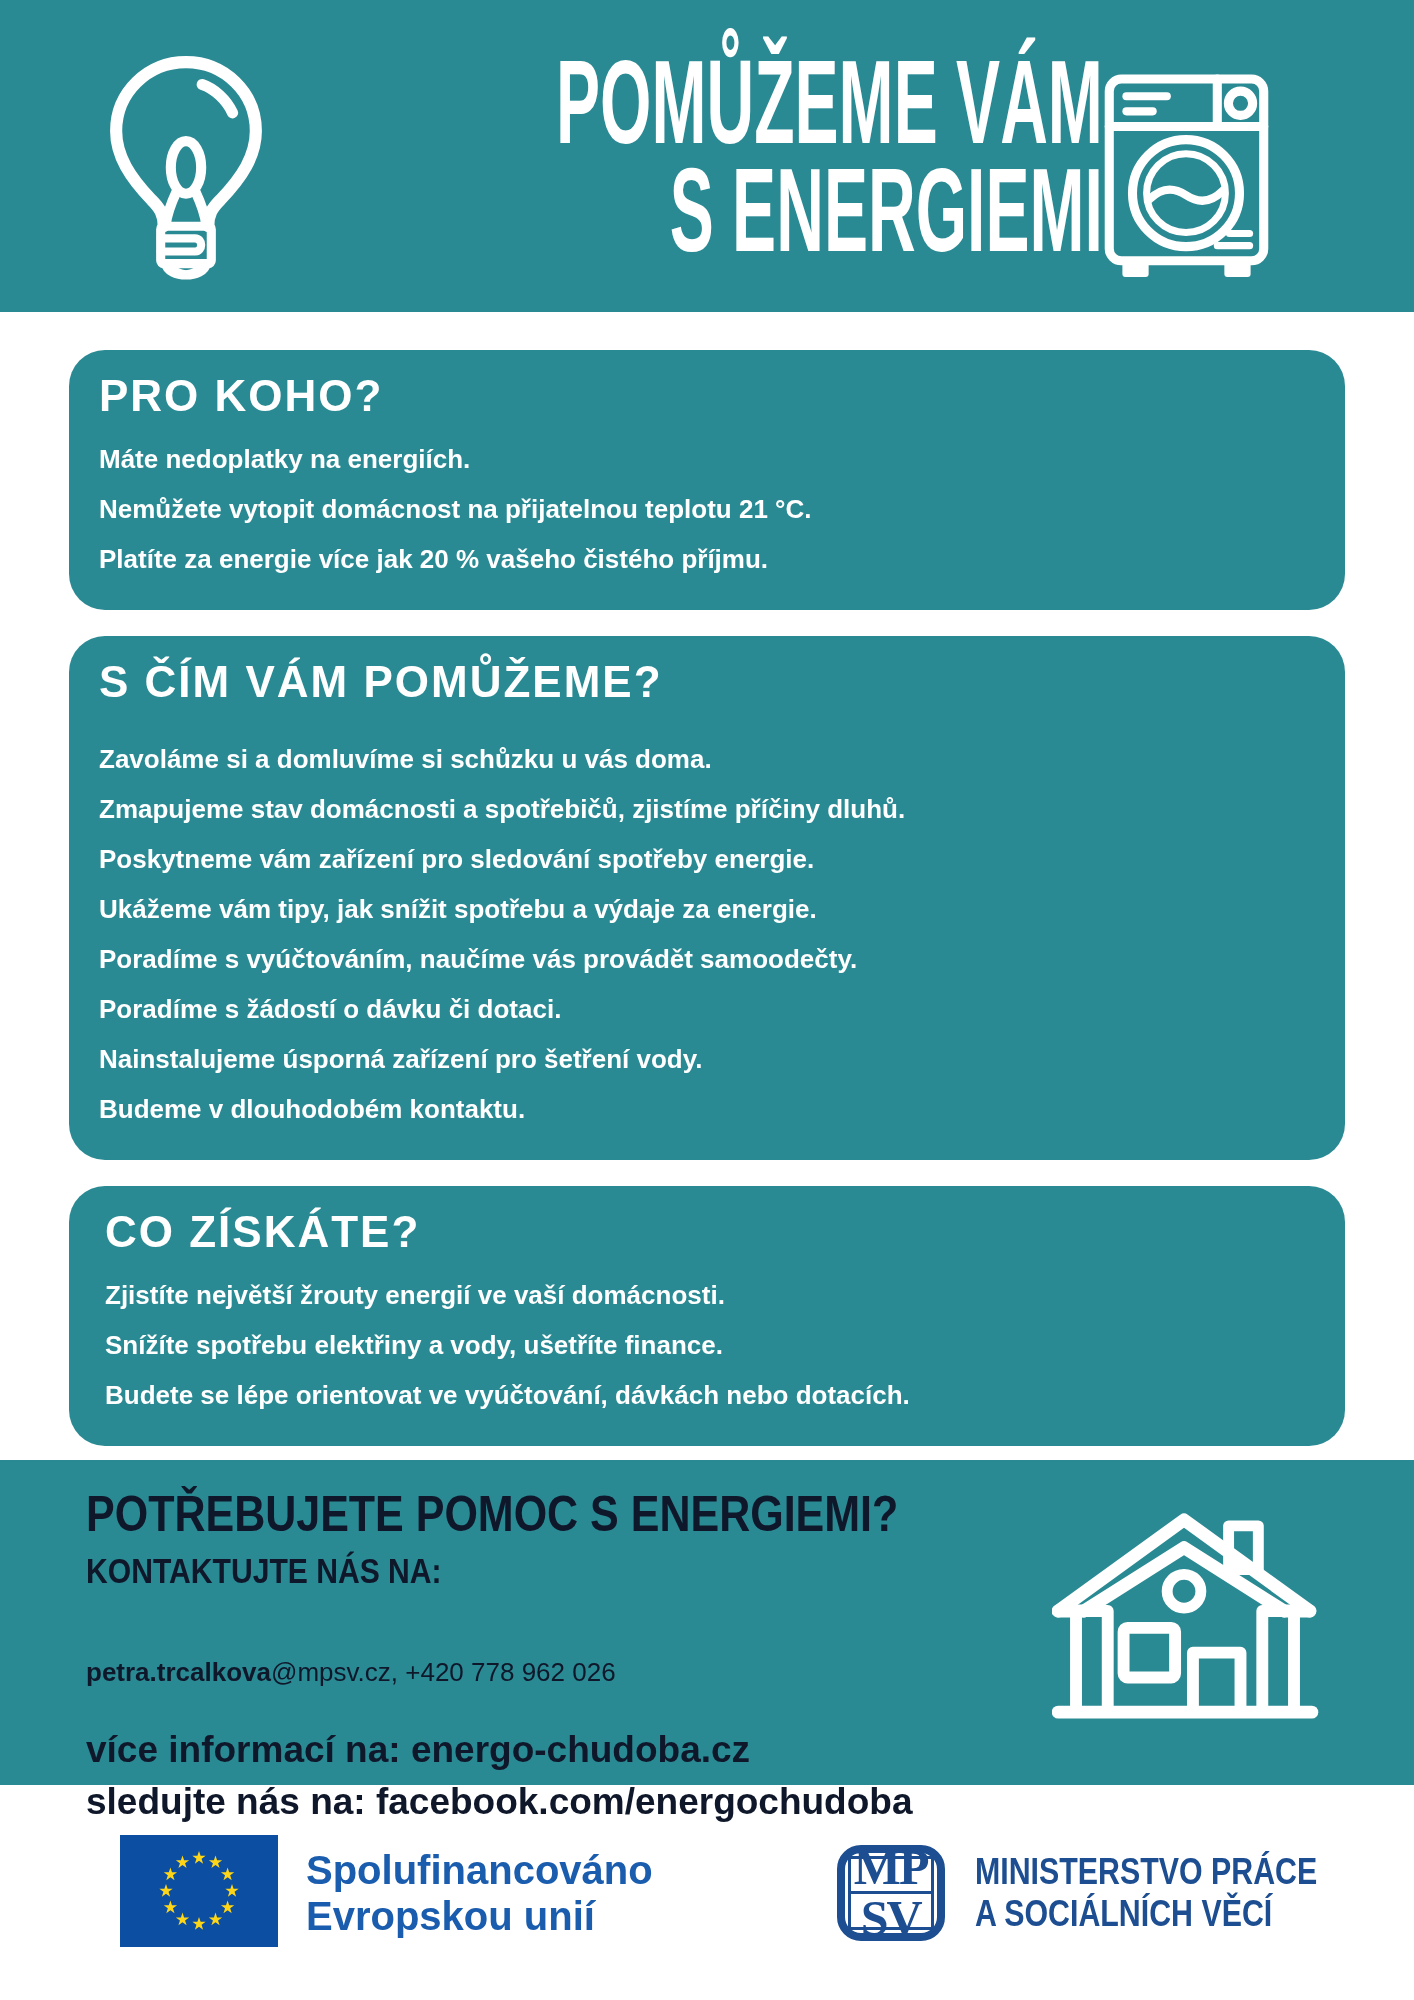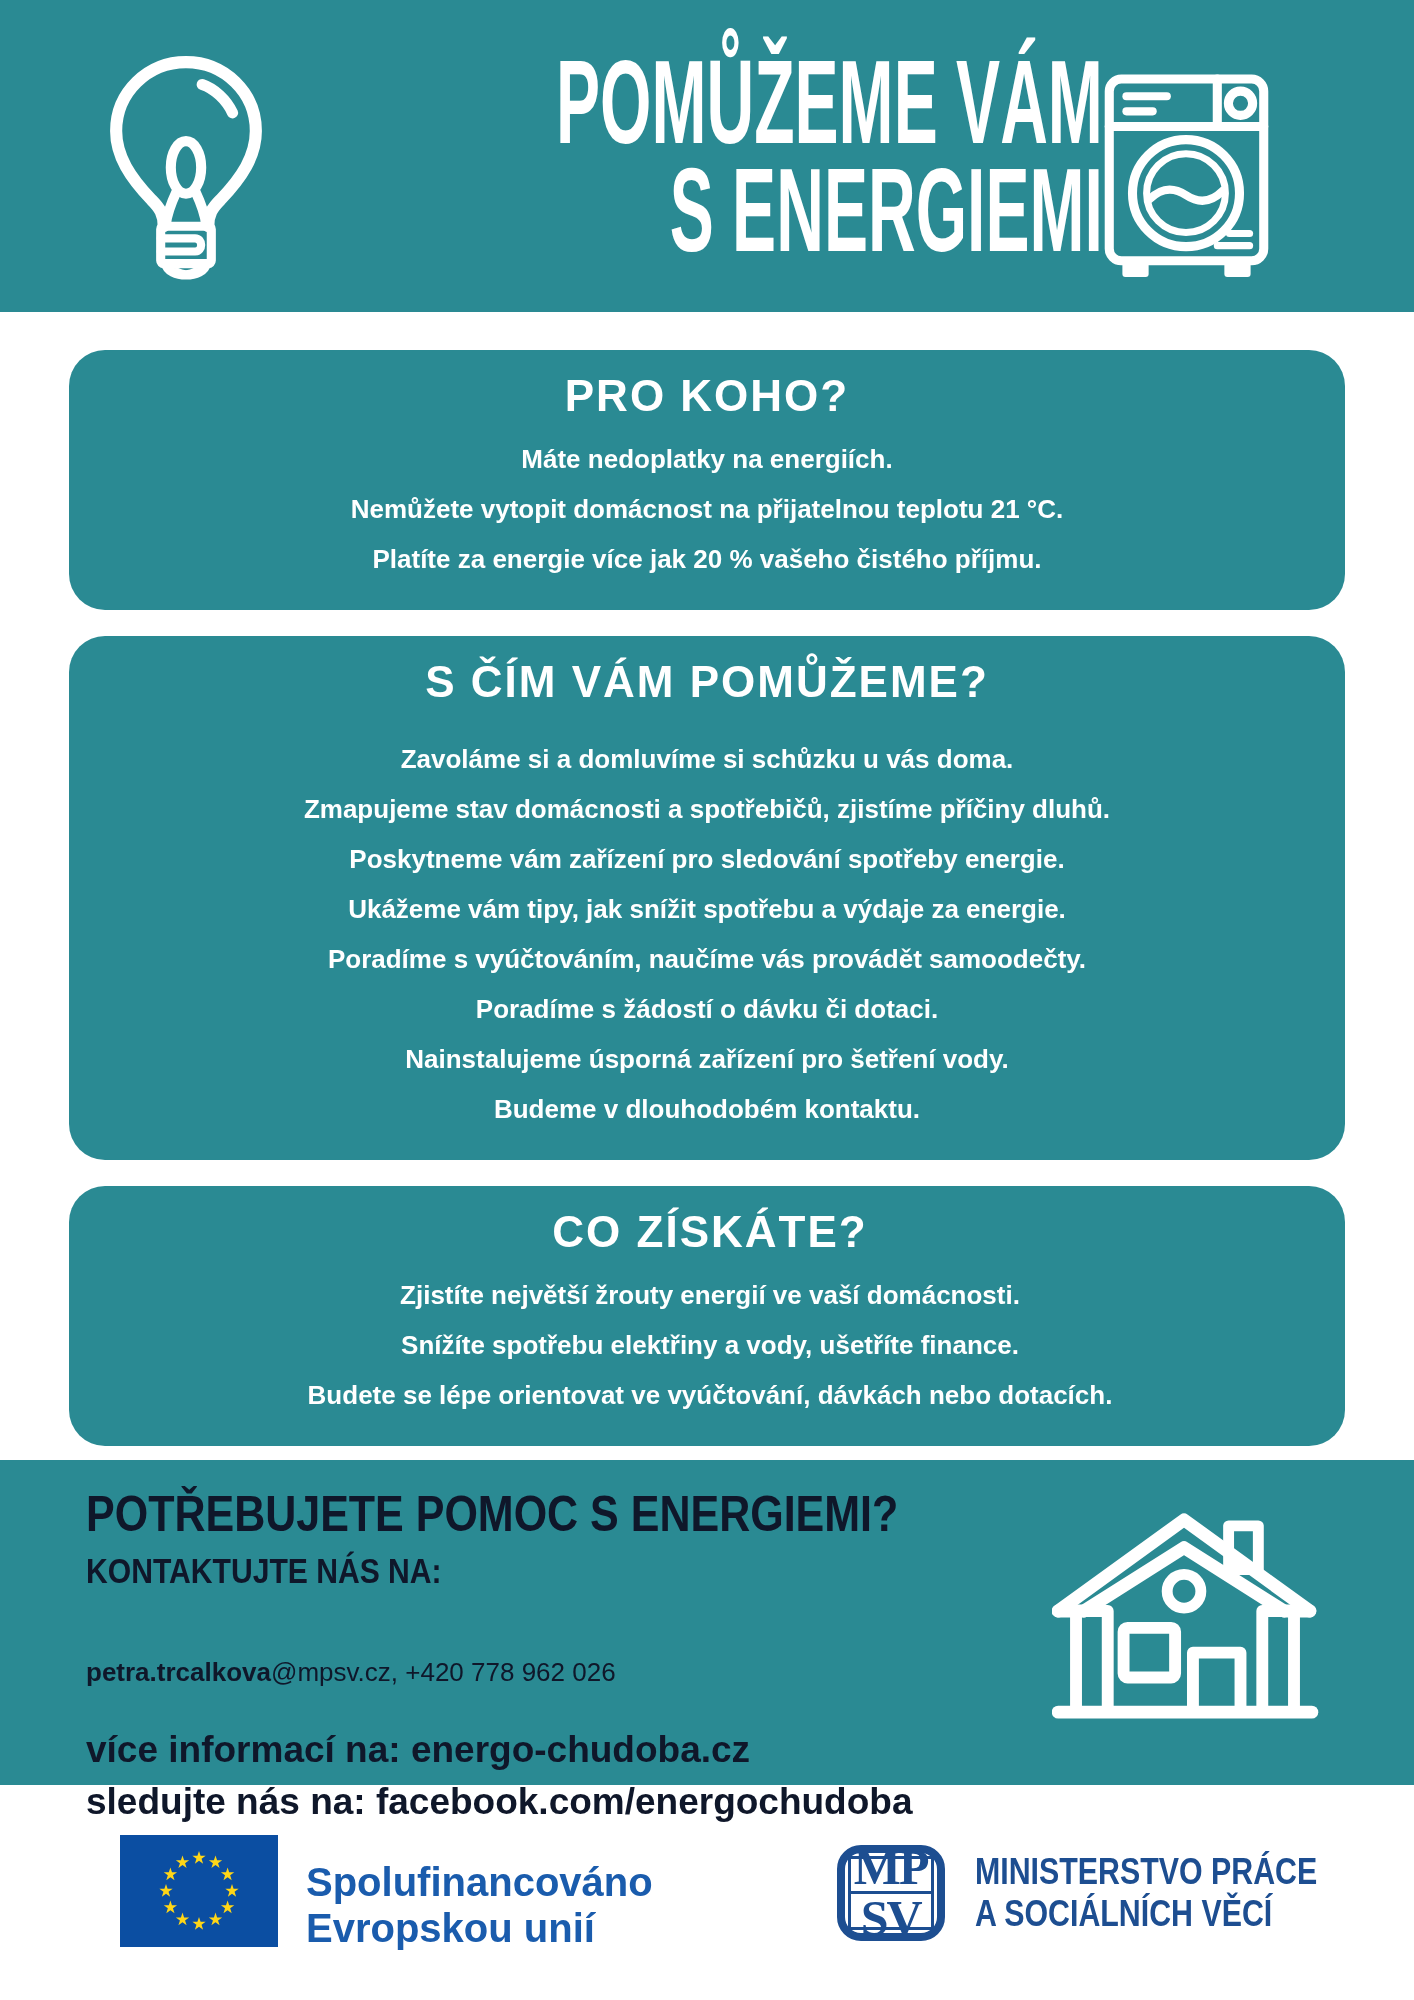--- a/index.html
+++ b/index.html
@@ -10,42 +10,42 @@
   .header-band { position:relative; height:312px; background:#2A8A93; }
   .title-wrap { position:absolute; left:0; right:0; top:48px; text-align:right; color:#fff; }
   .title-line { font-size:118px; font-weight:700; line-height:108px; letter-spacing:0;
                 transform:scaleX(0.56); transform-origin:50% 50%; white-space:nowrap; }
   .icon-bulb   { position:absolute; left:104px; top:54px; }
   .icon-washer { position:absolute; left:1104px; top:74px; }
 
   
   .cards { padding-top:38px; background:#fff; }
   .card { width:1276px; margin:0 auto 26px auto; background:#2A8A93; border-radius:36px;
-          color:#fff; text-align:center; padding:20px 30px 26px 30px; }
+          color:#fff; padding:20px 30px 26px 30px; }
   .card:last-child { margin-bottom:14px;padding-left:36px; }
   .card h2 { font-size:44px; font-weight:600; letter-spacing:2px; line-height:52px; margin-bottom:12px; }
   .card.wide-gap h2 { margin-bottom:26px; }
   .card p { font-size:26px; font-weight:700; line-height:50px; }
 
   
   .contact-band { position:relative; height:325px; background:#2A8A93; color:#0f172a; padding:28px 0 0 86px; }
   .contact-heading { font-size:50px; font-weight:700; line-height:52px; letter-spacing:0;
                      transform:scaleX(0.86); transform-origin:left center; white-space:nowrap; }
   .contact-subheading { margin-top:12px; font-size:35px; font-weight:700; line-height:38px;
                         transform:scaleX(0.86); transform-origin:left center; white-space:nowrap; }
   .contact-line { margin-top:60px; font-size:26px; line-height:44px; white-space:nowrap; }
   .contact-line strong { font-weight:700; }
   .contact-line span { font-weight:300; }
   .contact-info { margin-top:36px; font-size:37px; font-weight:700; line-height:40px; white-space:nowrap; }
   .contact-follow { margin-top:12px; font-size:37px; font-weight:700; line-height:40px; white-space:nowrap; }
   .icon-house { position:absolute; right:94px; top:50px; }
 
   
   .logos { height:215px; background:#fff; display:flex; align-items:center; }
-  .eu-logo { display:flex; align-items:flex-end; margin-left:120px; }
+  .eu-logo { display:flex; align-items:center; margin-left:120px; }
   .eu-text { margin-left:28px; color:#1A5CAD; font-size:40px; font-weight:600; line-height:46px; }
   .mpsv-logo { display:flex; align-items:center; margin-left:184px; }
   .mpsv-box { width:108px; height:96px; border:8px solid #1D4E91; border-radius:24px;
               background:#fff; padding:3px; }
   .mpsv-inner { height:100%; border:3px solid #1D4E91; display:flex; flex-direction:column;
                 align-items:center; justify-content:center; color:#1D4E91;
                 font-family:"Liberation Serif", serif; font-weight:700; }
   .mpsv-abbr { font-size:50px; line-height:44px; letter-spacing:-2px; }
   .mpsv-div { width:100%; border-top:3px solid #1D4E91; margin:2px 0; }
   .mpsv-text { margin-left:30px; color:#1D4E91; font-size:37px; font-weight:700; line-height:42px; }

